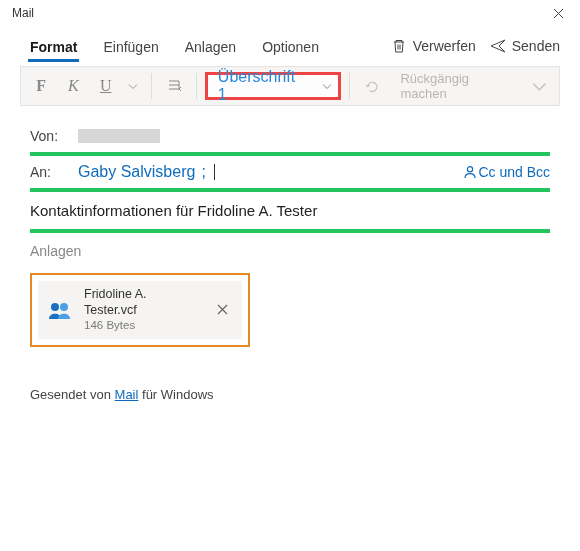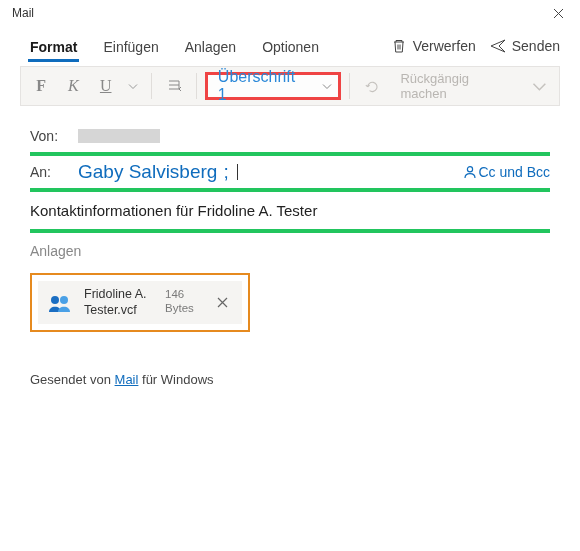--- a/index.html
+++ b/index.html
@@ -114,21 +114,21 @@
     border-bottom:4px solid #22c55e;
     min-height: 36px;
     padding: 2px 0;
     gap: 10px;
   }
   .fieldrow.noborder { border-bottom: none; }
   .flabel { font-size:14px; color:#444; width:38px; }
   .from-redact {
     width: 82px; height: 14px; background:#d6d6d6;
   }
-  .recips { flex:1; display:flex; align-items:center; gap:6px; font-size:19px;}
+  .recips { flex:1; display:flex; align-items:center; gap:6px; font-size:16px;}
   .recip { color:#0f6cbd; }
   .semi { color:#0f6cbd; }
   .cursor-line {
     width:1px; height:16px; background:#333; margin-left:2px;
   }
   .row-right { display:flex; align-items:flex-end; }
   .person-ico { color:#0f6cbd; }
   .ccbcc { color:#0f6cbd; font-size:14px; cursor:pointer; white-space:nowrap;}
   .subject { font-size:15px; color:#222; padding: 8px 0; flex:1;}
   .attach-label { font-size:14px; color:#888; padding: 8px 0; text-align: center; }
@@ -139,21 +139,21 @@
     padding: 6px;
     width: 220px;
   }
   .attachment {
     background:#f5f4f2;
     display:flex; align-items:center;
     padding:6px 8px;
     gap:10px;
   }
   .att-icon { width:28px; display:flex; align-items:center; justify-content:center;}
-  .att-text { flex:1; display:flex; flex-direction:row; line-height:1.25;}
+  .att-text { flex:1; display:flex; flex-direction:column; line-height:1.25;}
   .att-name { font-size:12.5px; color:#333;}
   .att-size { font-size:11.5px; color:#7a7a7a;}
   .att-x {
     width:24px; height:24px; display:flex; align-items:center; justify-content:center;
     color:#666; cursor:pointer;
   }
 
   .body-area { padding: 40px 30px 0 30px; font-size:13px; color:#444;}
   .body-area a { color:#0f6cbd; text-decoration:underline;}
 

